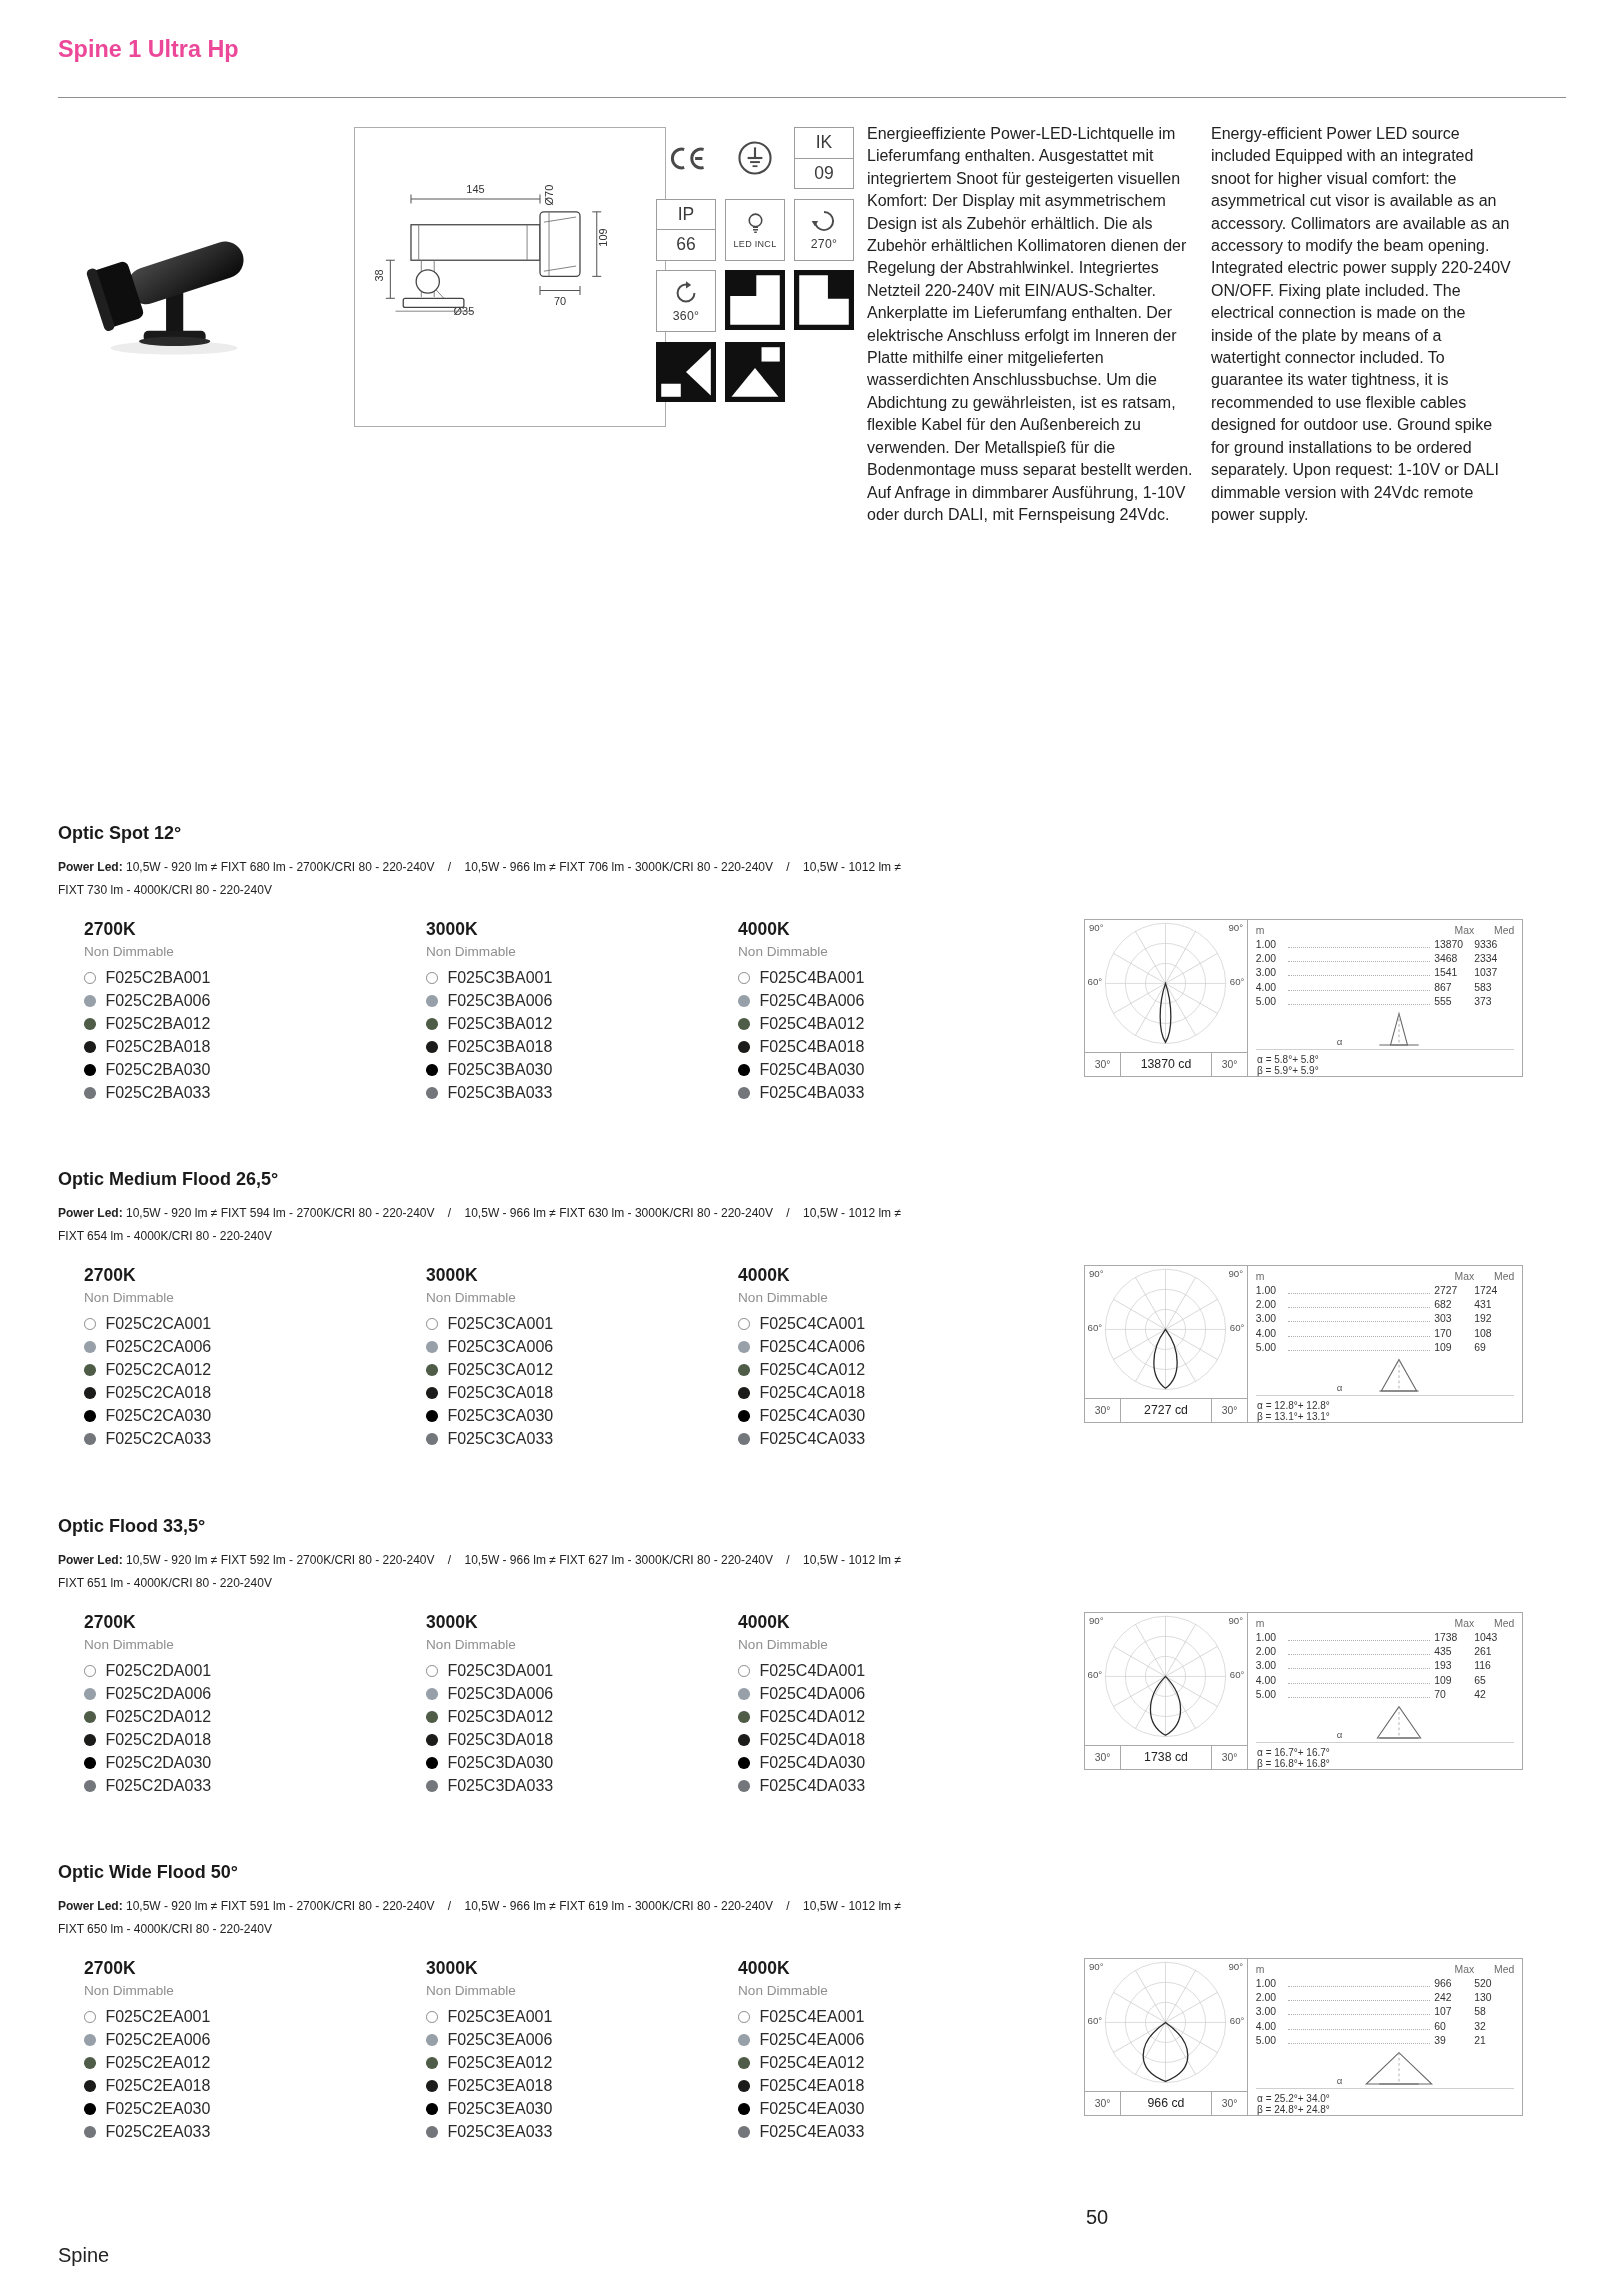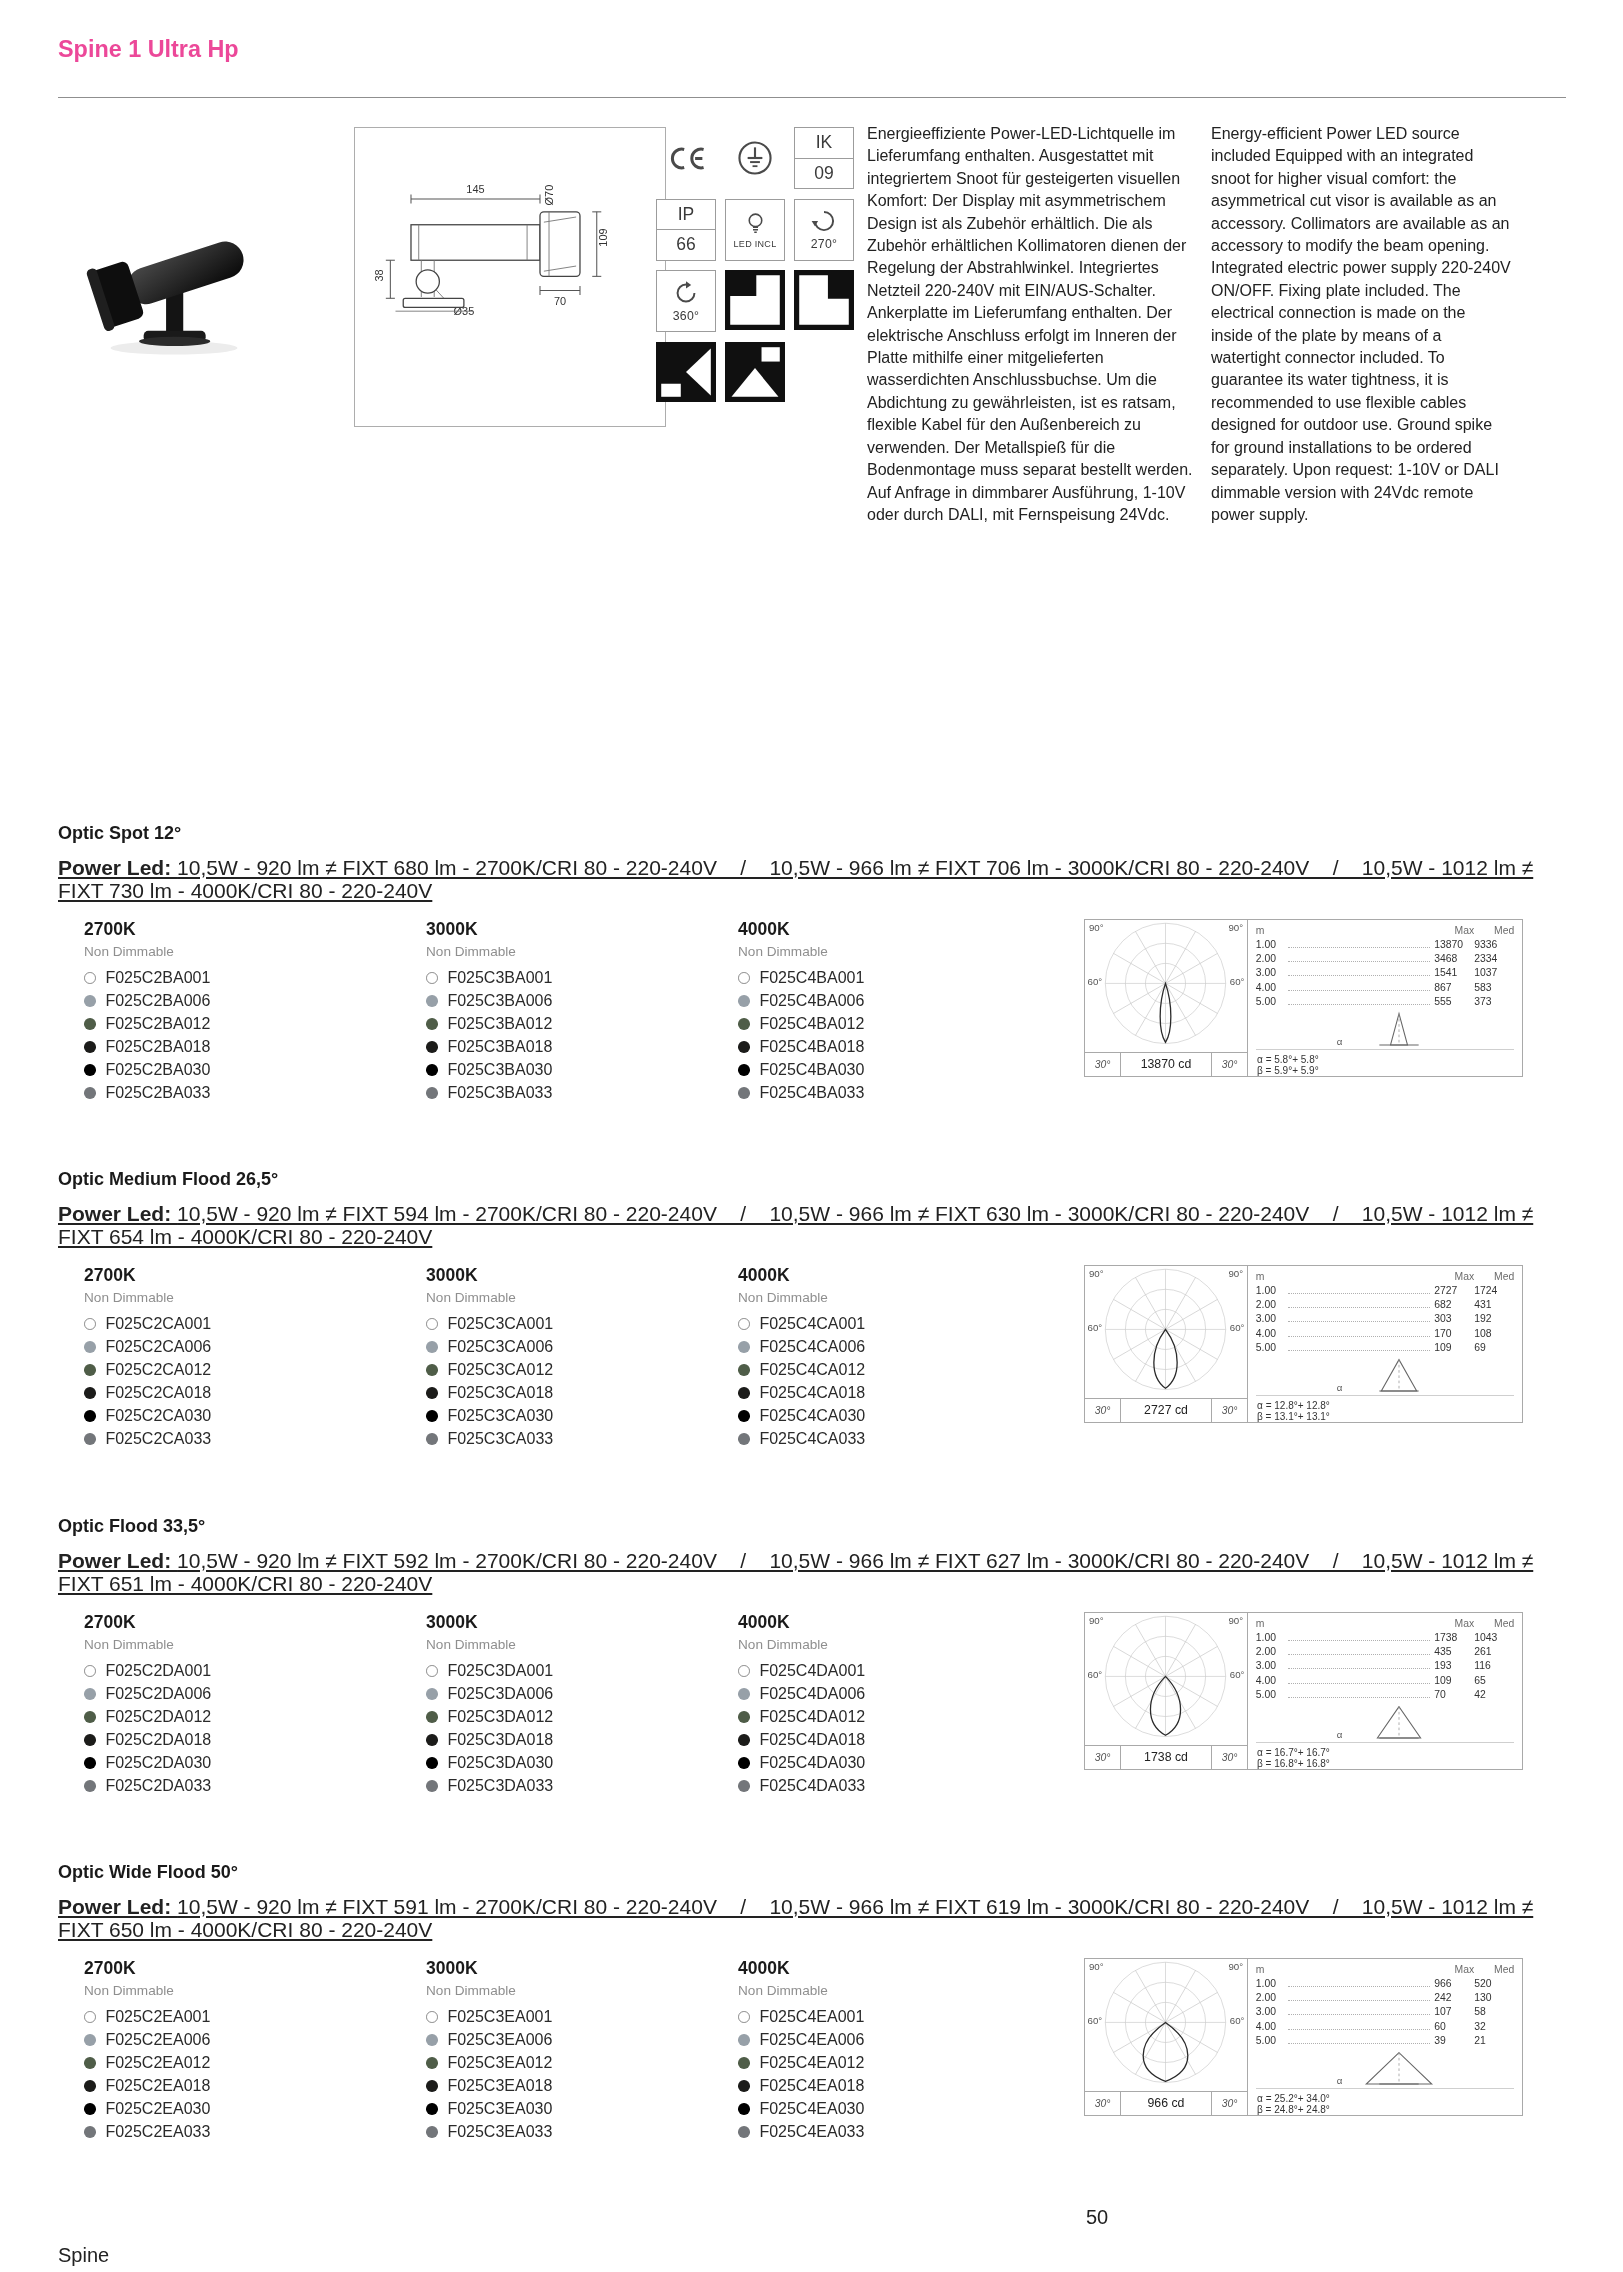--- a/index.html
+++ b/index.html
@@ -39,21 +39,21 @@
   .icon-box.rot .lbl { font-size:12.3px; }
   .icon-black { width:60px; height:60px; }
   .icon-black svg { width:100%; height:100%; display:block; }
 
   .text-de { position:absolute; left:867px; top:123px; width:328px; font-size:16px; line-height:22.4px; color:#222; }
   .text-en { position:absolute; left:1211px; top:123px; width:300px; font-size:16px; line-height:22.4px; color:#222; }
 
   
   .section { position:absolute; left:58px; width:1508px; }
   .sec-title { font-size:18px; font-weight:bold; color:#1a1a1a; margin-bottom:11.7px; }
-  .powerline { font-size:21px; line-height:23px; white-space:pre-wrap; color:#222;text-decoration:underline; }
+  .powerline { font-size:12px; line-height:23px; white-space:pre-wrap; color:#222; }
   .plabel { font-weight:bold; }
   .sbody { position:relative; margin-top:17px; height:195px; }
 
   .codecol { position:absolute; top:0; width:325px; }
   .codecol.c0 { left:26px; } .codecol.c1 { left:368px; } .codecol.c2 { left:680px; }
   .temp { font-size:17.5px; font-weight:bold; color:#1a1a1a; }
   .dim { font-size:13.6px; color:#8f8f8f; margin:4.5px 0 7.1px; }
   .coderow { display:flex; align-items:center; height:23px; font-size:16px; color:#2a2a2a; }
   .dot { width:11.7px; height:11.7px; border-radius:50%; margin-right:9.7px; flex:0 0 11.7px; border:1.3px solid transparent; }
   .dot.open { border-color:#8b8b8b; }
@@ -61,21 +61,21 @@
   .photometry { position:absolute; left:1026px; top:0; display:flex; }
   .polar { width:164px; height:158px; border:1.3px solid #a9a9a9; position:relative; background:#fff; }
   .polar-svg { display:block; width:161px; height:132px; }
   .g { stroke:#c9c9c9; stroke-width:1; fill:none; }
   .lobe { stroke:#2a2a2a; stroke-width:2; fill:none; }
   .deg { position:absolute; font-size:9.7px; color:#555; }
   .d90l { left:3.9px; top:1.9px; } .d90r { right:3.9px; top:1.9px; }
   .d60l { left:2.6px; top:56px; } .d60r { right:2.6px; top:56px; }
   .cdstrip { position:absolute; left:0; right:0; bottom:0; height:23.4px; border-top:1.3px solid #a9a9a9;
              display:flex; align-items:stretch; background:#fff; }
-  .cdstrip .deg30 { width:36px; display:flex; align-items:center; justify-content:center; font-size:10.4px; color:#555;font-style:italic; }
+  .cdstrip .deg30 { width:36px; display:flex; align-items:center; justify-content:center; font-size:10.4px; color:#555; }
   .cdstrip .deg30.lft { border-right:1.3px solid #a9a9a9; }
   .cdstrip .deg30.rgt { border-left:1.3px solid #a9a9a9; }
   .cdval { flex:1; display:flex; align-items:center; justify-content:center; font-size:12.3px; color:#222; }
 
   .ptable { width:275px; height:158px; border:1.3px solid #a9a9a9; border-left:none;
             padding:5.2px 7.8px 0; display:flex; flex-direction:column; font-size:10.4px; color:#333; background:#fff; }
   .phead { display:flex; color:#6b6b6b; margin-bottom:1.9px; }
   .phead .pm { flex:1; }
   .phead .hd { width:40px; text-align:right; }
   .prow { display:flex; align-items:baseline; line-height:14.3px; }

